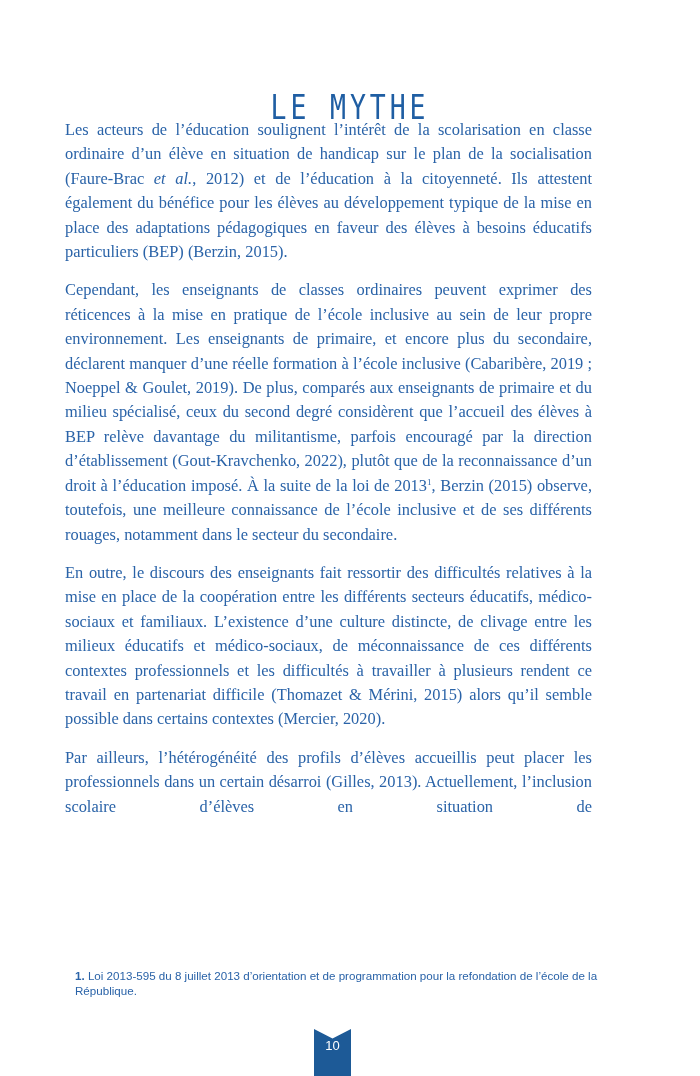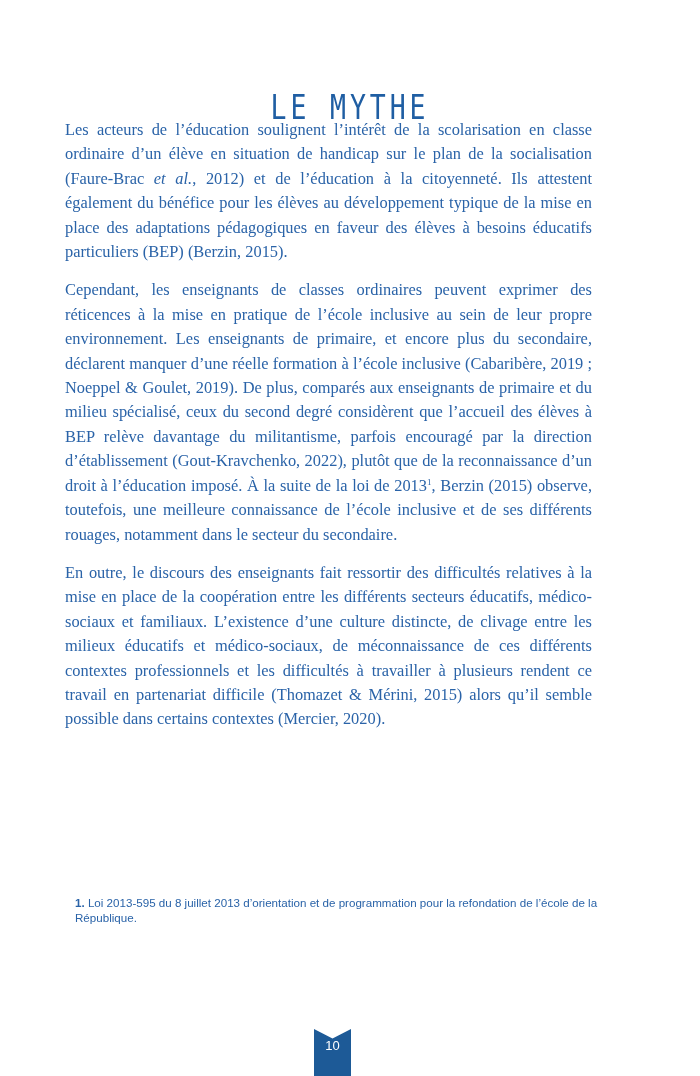--- a/index.html
+++ b/index.html
@@ -11,21 +11,21 @@
       color: #1f5ea3; font-weight: normal; transform: scaleX(0.78); transform-origin: center;
     }
     .body-text {
       position: absolute; left: 65px; top: 118px; width: 527px;
       font-family: Liberation Serif, serif; font-size: 16.4px; line-height: 24.4px;
       color: #2a63a8; text-align: justify; hyphens: manual;
     }
     .body-text p { margin: 0 0 14px 0; }
     .body-text sup { font-size: 9px; vertical-align: 6px; line-height: 0; }
     .footnote {
-      position: absolute; left: 75px; top: 895px; width: 527px;
+      position: absolute; left: 75px; top: 968px; width: 527px;
       font-family: "Liberation Sans", sans-serif; font-size: 11.6px; line-height: 15px;
       color: #2a63a8;
     }
     .footnote .fn-num { font-weight: bold; }
     .page-tab {
       position: absolute; left: 314px; top: 1029px; width: 37px; height: 47px;
       background: #1d5a97;
       clip-path: polygon(0 0, 50% 20%, 100% 0, 100% 100%, 0 100%);
     }
     .page-number {
@@ -36,20 +36,21 @@
 </head>
 <body>
 
 <div class="page">
   <h1 class="title">LE MYTHE</h1>
 
   <div class="body-text">
     <p><span>Les acteurs de l’éducation soulignent l’intérêt de la scolarisation en classe ordinaire d’un élève en situation de handicap sur le plan de la socialisation (Faure-Brac </span><em>et al.</em><span>, 2012) et de l’éducation à la citoyenneté. Ils attestent également du bénéfice pour les élèves au développement typique de la mise en place des adap­tations pédagogiques en faveur des élèves à besoins éducatifs particuliers (BEP) (Berzin, 2015).</span></p>
     <p><span>Cependant, les enseignants de classes ordinaires peuvent expri­mer des réticences à la mise en pratique de l’école inclusive au sein de leur propre environnement. Les enseignants de primaire, et encore plus du secondaire, déclarent manquer d’une réelle formation à l’école inclusive (Cabaribère, 2019 ; Noeppel &amp; Goulet, 2019). De plus, comparés aux enseignants de primaire et du milieu spécialisé, ceux du second degré considèrent que l’ac­cueil des élèves à BEP relève davantage du militantisme, parfois encouragé par la direction d’établissement (Gout-Kravchenko, 2022), plutôt que de la reconnaissance d’un droit à l’éducation imposé. À la suite de la loi de 2013</span><sup>1</sup><span>, Berzin (2015) observe, tou­tefois, une meilleure connaissance de l’école inclusive et de ses différents rouages, notamment dans le secteur du secondaire.</span></p>
     <p>En outre, le discours des enseignants fait ressortir des difficultés relatives à la mise en place de la coopération entre les différents secteurs éducatifs, médico-sociaux et familiaux. L’existence d’une culture distincte, de clivage entre les milieux éducatifs et médico-sociaux, de méconnaissance de ces différents contextes professionnels et les difficultés à travailler à plusieurs rendent ce travail en partenariat difficile (Thomazet &amp; Mérini, 2015) alors qu’il semble possible dans certains contextes (Mercier, 2020).</p>
+    <p style="text-align-last: justify;">Par ailleurs, l’hétérogénéité des profils d’élèves accueillis peut placer les professionnels dans un certain désarroi (Gilles, 2013). Actuellement, l’inclusion scolaire d’élèves en situation de</p>
   </div>
 
   <div class="footnote">
     <span class="fn-num">1.</span><span> Loi 2013-595 du 8 juillet 2013 d’orientation et de programmation pour la refondation de l’école de la République.</span>
   </div>
 
   <div class="page-tab"></div>
   <div class="page-number">10</div>
 </div>
 

